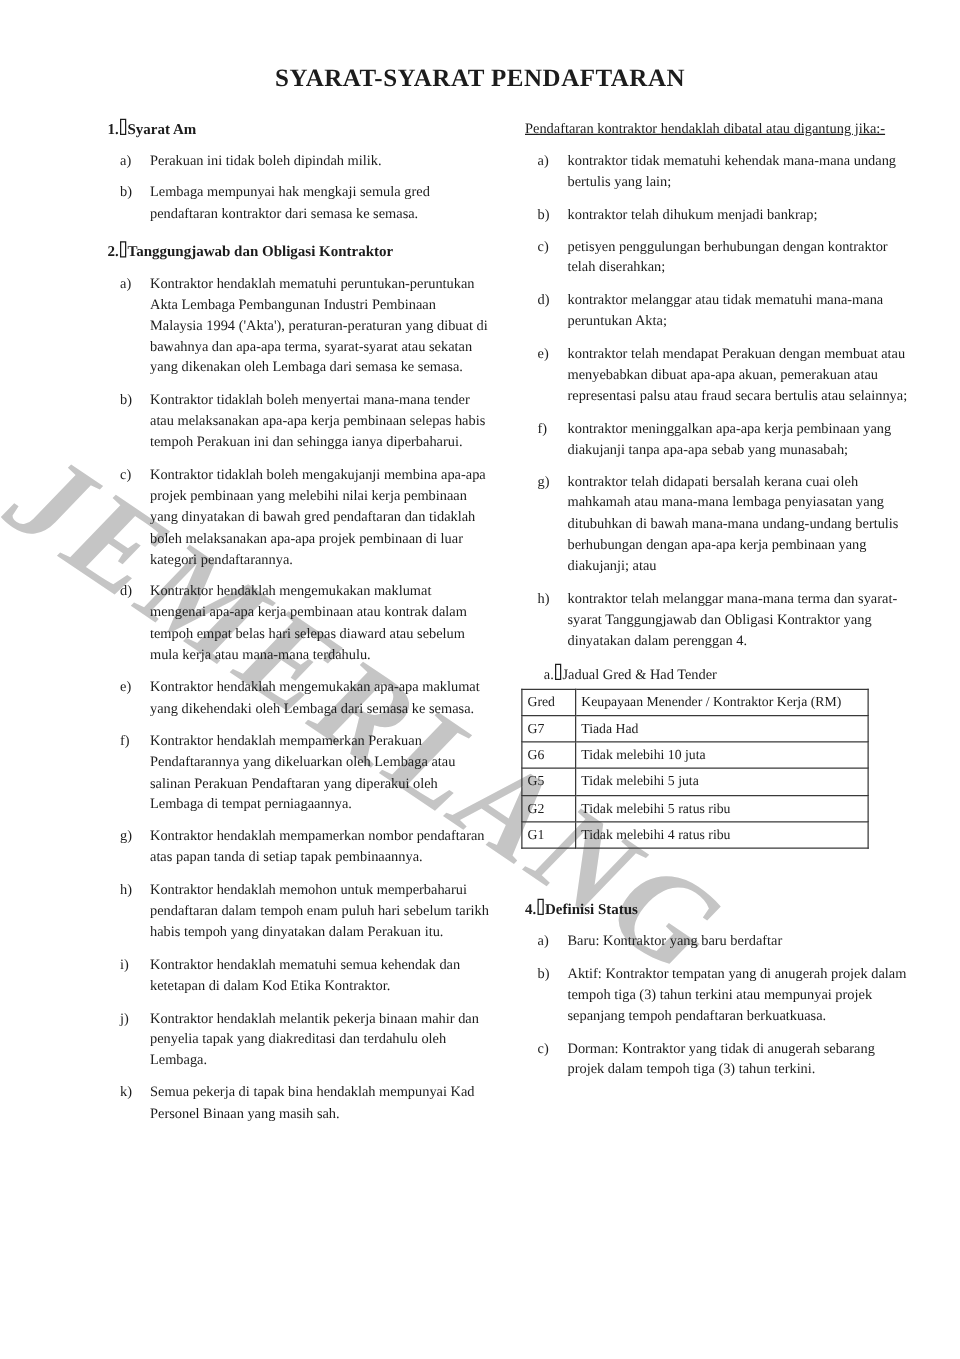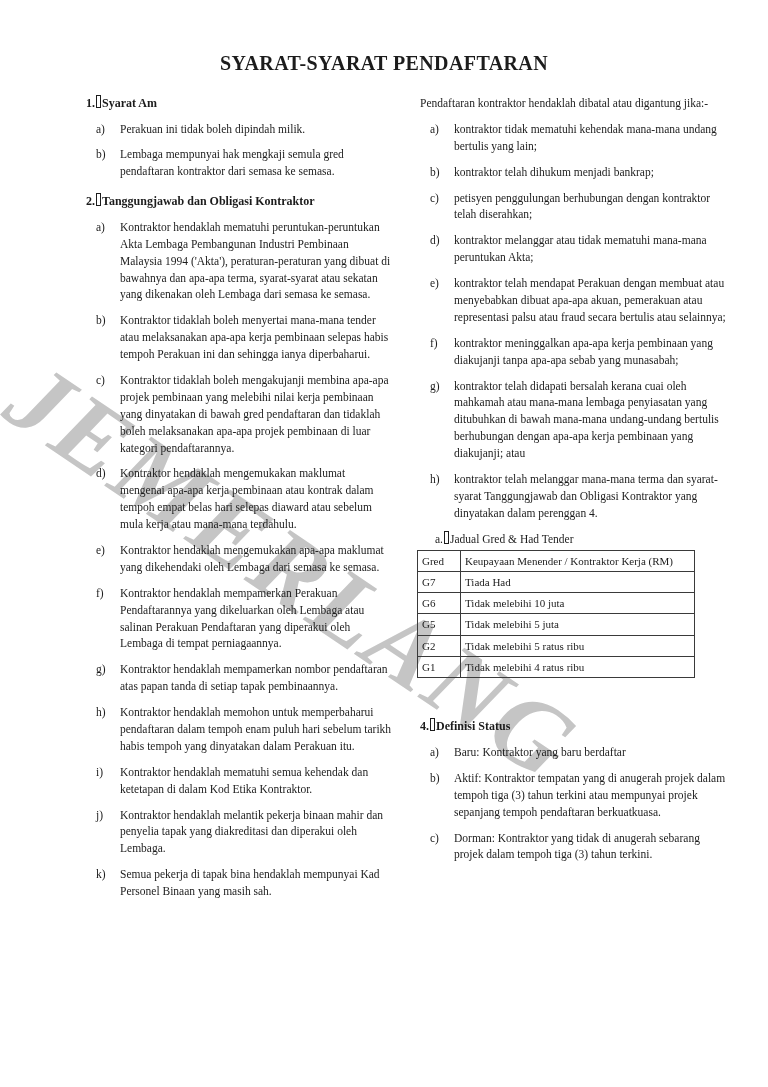--- a/index.html
+++ b/index.html
@@ -52,21 +52,21 @@
     line-height:1.3;
   }
   .heading.first{margin-top:0;}
   .tabbox{
     display:inline-block;
     width:3px;height:11px;
     border:1px solid #1c1c1c;
     margin:0 1px 0 1px;
     vertical-align:-1px;
   }
-  .intro{margin:0 0 9px 0;}
+  .intro{margin:0 0 9px 0;text-decoration:underline;}
   .list .item{
     display:flex;
     margin:0 0 9px 10px;
   }
   .list .lbl{flex:none;width:24px;}
   .list .txt{flex:1;font-family:Liberation Serif, serif;}
   .table-caption{
     margin:2px 0 2px 15px;
   }
   table.gred{
@@ -155,21 +155,21 @@
           <span class="txt">Kontraktor hendaklah memohon untuk memperbaharui pendaftaran dalam tempoh enam puluh hari sebelum tarikh habis tempoh yang dinyatakan dalam Perakuan itu.</span>
         </div>
 
         <div class="item">
           <span class="lbl">i)</span>
           <span class="txt">Kontraktor hendaklah mematuhi semua kehendak dan ketetapan di dalam Kod Etika Kontraktor.</span>
         </div>
 
         <div class="item">
           <span class="lbl">j)</span>
-          <span class="txt">Kontraktor hendaklah melantik pekerja binaan mahir dan penyelia tapak yang diakreditasi dan diperakui oleh Lembaga.</span>
+          <span class="txt">Kontraktor hendaklah melantik pekerja binaan mahir dan penyelia tapak yang diakreditasi dan terdahulu oleh Lembaga.</span>
         </div>
 
         <div class="item">
           <span class="lbl">k)</span>
           <span class="txt">Semua pekerja di tapak bina hendaklah mempunyai Kad Personel Binaan yang masih sah.</span>
         </div>
       </div>
 
   </div>
 

